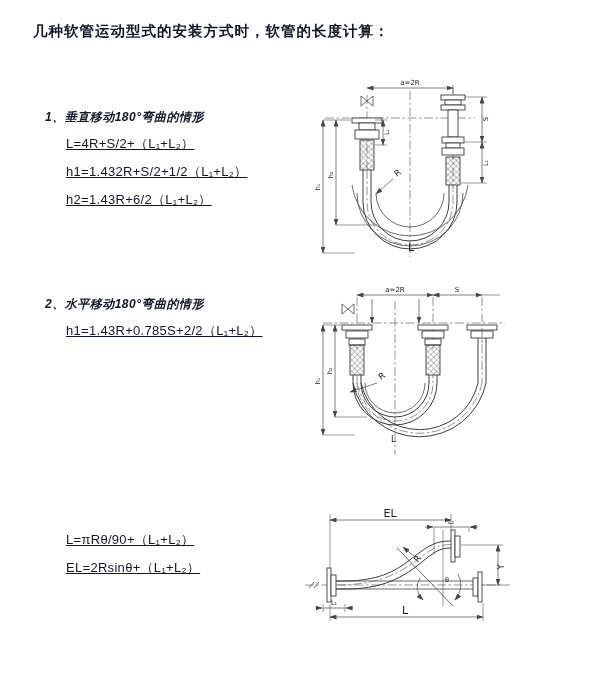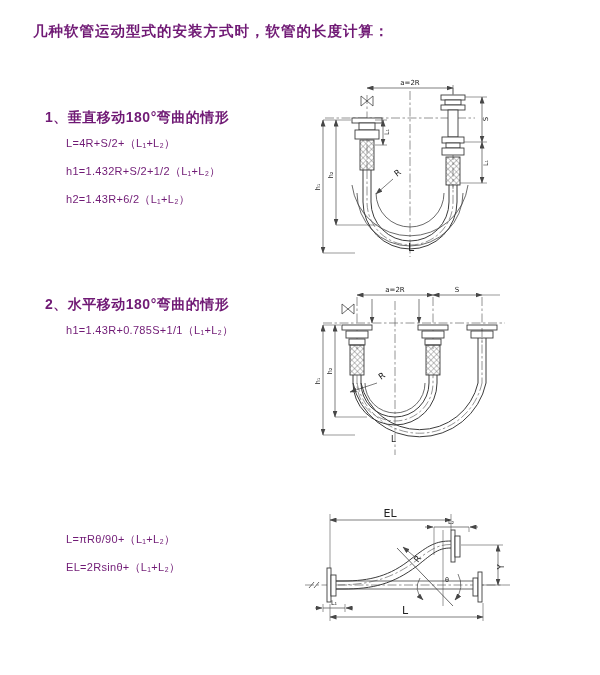--- a/index.html
+++ b/index.html
@@ -1,23 +1,23 @@
 <!DOCTYPE html>
 <html><head>
 <meta charset="utf-8">
 <style>
   html,body{margin:0;padding:0;background:#e9e9e9;}
   .page{position:relative;width:600px;height:675px;background:#ffffff;overflow:hidden;
-        font-family:"Liberation Sans","DejaVu Sans",sans-serif;color:#701a75;}
+        font-family:"Liberation Sans","DejaVu Sans",sans-serif;color:#0f172a;}
   .title{position:absolute;left:33px;top:22px;font-size:14.5px;font-weight:700;letter-spacing:1px;}
   .section{position:absolute;left:45px;}
   .sec1{top:109px;} .sec2{top:296px;} .sec3{top:521px;}
-  .heading{font-size:14px;font-weight:700;line-height:16px;letter-spacing:0.5px;}
+  .heading{font-size:12px;font-weight:700;line-height:16px;letter-spacing:0.5px;font-style:italic;}
   .formulas{margin:11px 0 0 21px;display:grid;gap:13px;}
-  .formula{font-size:11px;line-height:15px;letter-spacing:0.3px;white-space:pre;}
+  .formula{font-size:13px;line-height:15px;letter-spacing:0.3px;white-space:pre;text-decoration:underline;}
   svg{position:absolute;overflow:visible;}
   .d1{left:315px;top:75px;} .d2{left:315px;top:283px;} .d3{left:295px;top:500px;}
   .ln{stroke:#454545;stroke-width:0.8;fill:none;}
   .ln2{stroke:#3c3c3c;stroke-width:1;fill:none;}
   .thin{stroke:#555;stroke-width:0.6;fill:none;}
   .cl{stroke:#5a5a5a;stroke-width:0.65;fill:none;stroke-dasharray:9 2.5 2.5 2.5;}
   .dim{stroke:#474747;stroke-width:0.7;fill:none;}
   .fit{fill:#ffffff;stroke:#3c3c3c;stroke-width:0.9;}
   text{font-family:"DejaVu Sans","Liberation Sans",sans-serif;fill:#222;}
   .dt{font-size:7px;} .dts{font-size:6.5px;} .dr{font-size:8.5px;} .dl{font-size:11px;}
@@ -34,21 +34,21 @@
     <div class="formulas">
       <div class="formula">L=4R+S/2+（L₁+L₂）</div>
       <div class="formula">h1=1.432R+S/2+1/2（L₁+L₂）</div>
       <div class="formula">h2=1.43R+6/2（L₁+L₂）</div>
     </div>
   </div>
 
   <div class="section sec2">
     <div class="heading">2、水平移动180°弯曲的情形</div>
     <div class="formulas">
-      <div class="formula">h1=1.43R+0.785S+1/1（L₁+L₂）</div>
+      <div class="formula">h1=1.43R+0.785S+2/2（L₁+L₂）</div>
     </div>
   </div>
 
   <div class="section sec3">
     <div class="formulas">
       <div class="formula">L=πRθ/90+（L₁+L₂）</div>
       <div class="formula">EL=2Rsinθ+（L₁+L₂）</div>
     </div>
   </div>
 

